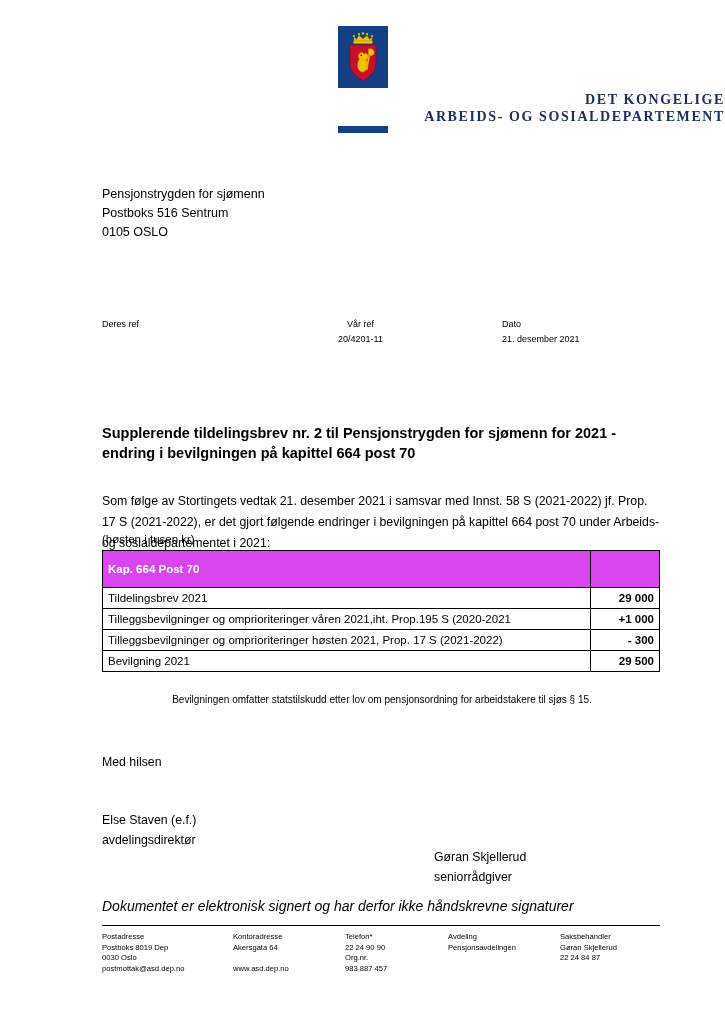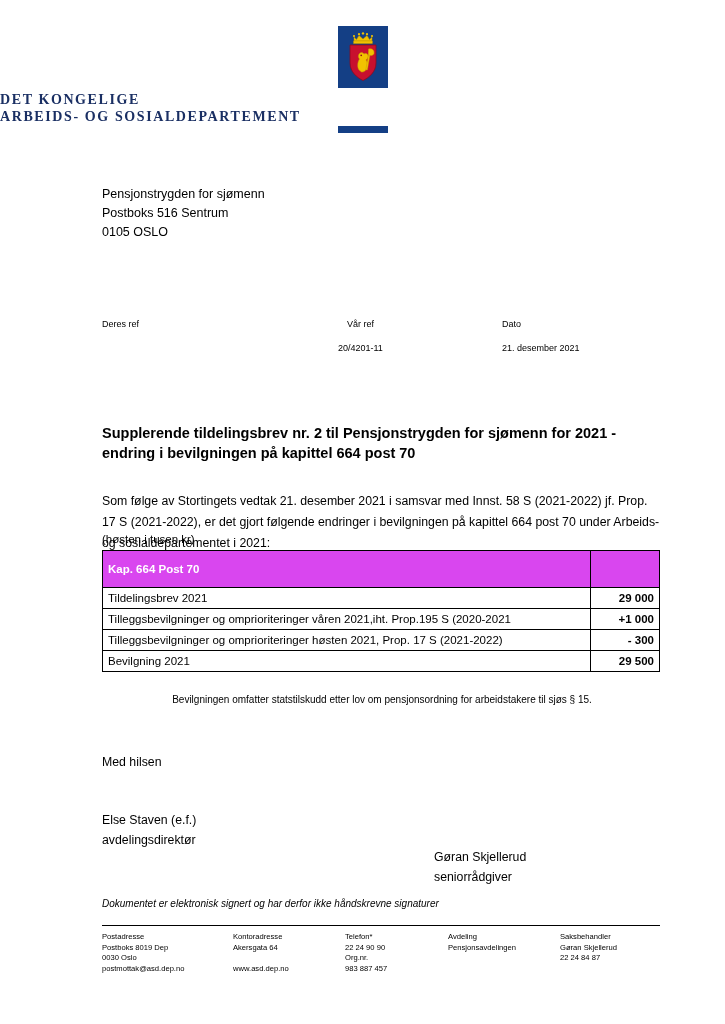--- a/index.html
+++ b/index.html
@@ -23,21 +23,21 @@
     height: 1024px;
     overflow: hidden;
   }
 
   
   .letterhead {
     position: absolute;
     left: 0;
     top: 26px;
     width: 725px;
-    text-align: left;
+    text-align: right;
   }
   .crest-wrap {
     position: relative;
     width: 50px;
     height: 62px;
     margin: 0 auto;
     background: #1f3c88;
     background: #143f85;
   }
   .crest-svg {
@@ -81,21 +81,21 @@
     font-size: 9px;
   }
   .refrow .refcol {
     position: absolute;
     top: 0;
   }
   .refcol.c1 { left: 0; text-align: right; }
   .refcol.c2 { left: 236px; text-align: center; }
   .refcol.c3 { left: 400px; }
   .reflabel { display: block; line-height: 13px; }
-  .refvalue { display: block; margin-top: 11px; line-height: 13px; }
+  .refvalue { display: block; margin-top: 2px; line-height: 13px; }
 
   
   .doc-heading {
     position: absolute;
     left: 102px;
     top: 413px;
     width: 562px;
     font-size: 14.5px;
     font-weight: bold;
     line-height: 20px;
@@ -180,21 +180,21 @@
     position: absolute;
     left: 434px;
     top: 847px;
     font-size: 12.3px;
     line-height: 20px;
   }
   .esign-note {
     position: absolute;
     left: 102px;
     top: 898px;
-    font-size: 10px;
+    font-size: 14px;
     font-style: italic;
   }
 
   
   .footer-rule {
     position: absolute;
     left: 102px;
     top: 925px;
     width: 558px;
     height: 1px;

